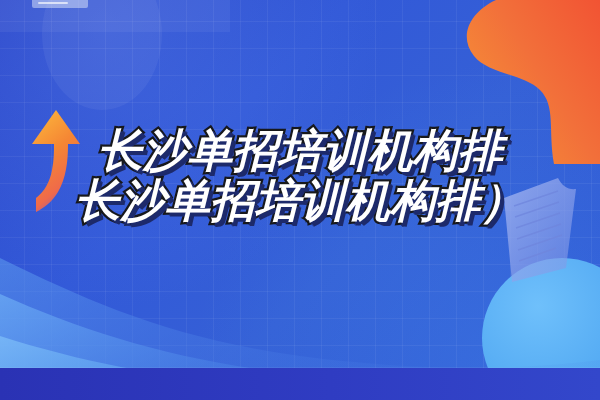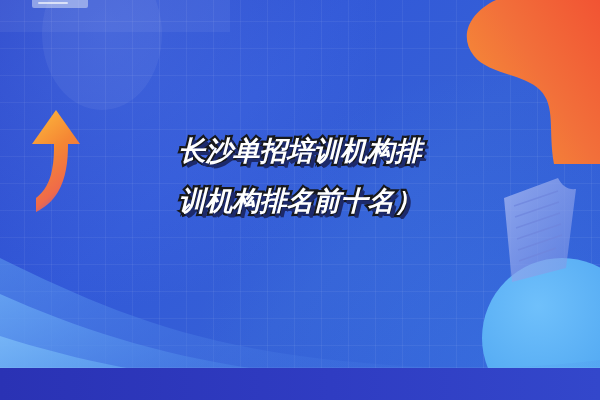--- a/index.html
+++ b/index.html
@@ -145,21 +145,21 @@
   .headline {
     position: absolute;
     left: 0;
     top: 126px;
     width: 600px;
     text-align: center;
     z-index: 30;
   }
   .hl-line {
     display: block;
-    font-size: 27px;
+    font-size: 45px;
     line-height: 50px;
     font-weight: 800;
     font-style: italic;
     letter-spacing: 0px;
     color: #ffffff;
     white-space: nowrap;
     -webkit-text-stroke: 4.5px #17181c;
     paint-order: stroke fill;
     text-shadow:
        3px 3px 0 #1d2a6b,
@@ -254,16 +254,16 @@
       <path d="M0,84 C90,124 180,152 310,166 C430,178 520,176 600,168 L600,190 L0,190 Z" fill="url(#gW2)"></path>
       <path d="M0,126 C100,158 200,174 330,180 C440,185 530,184 600,180 L600,190 L0,190 Z" fill="url(#gW3)"></path>
     </svg>
   </div>
 
   <div class="strip-edge"></div>
   <div class="strip"></div>
 
   <div class="headline">
     <span class="hl-line">长沙单招培训机构排</span>
-    <span class="hl-line">训机构排名前十名）</span>
+    <span class="hl-line">长沙单招培训机构排）</span>
   </div>
 
 </div>
 
 </body></html>

